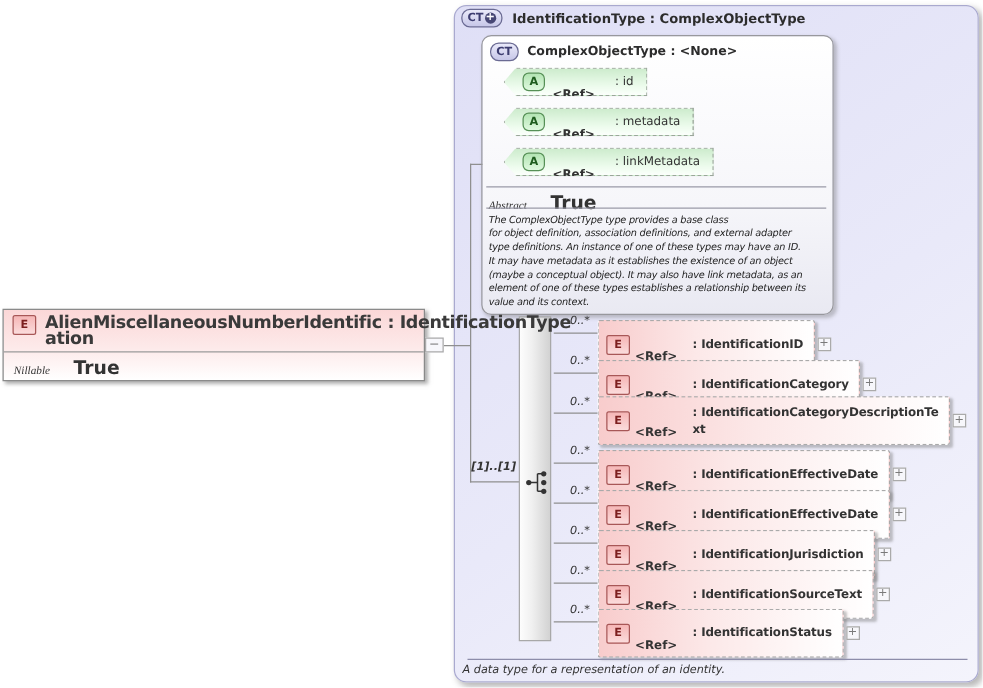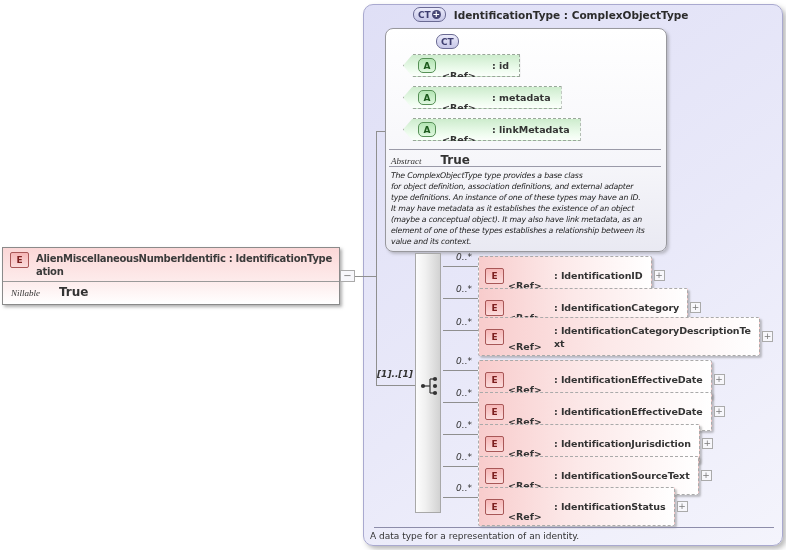--- a/index.html
+++ b/index.html
@@ -11,79 +11,79 @@
   .cline{position:absolute;background:#8f8f8f;}
 
   
   .left-box{
     position:absolute;left:2px;top:247px;width:336px;height:56px;
     border:1px solid #8a8a8a;
     background:linear-gradient(to bottom,#fbd7d7 0%,#fdeaea 55%,#ffffff 100%);
     box-shadow:2px 2px 3px rgba(110,110,110,0.55);
   }
   .left-head{display:flex;gap:7px;padding:4px 3px 0 7px;align-items:flex-start;}
-  .box-title{font-weight:bold;font-size:10px;line-height:13px;letter-spacing:-0.3px;
+  .box-title{font-weight:bold;font-size:14px;line-height:13px;letter-spacing:-0.3px;
     color:#3a3a3a;white-space:pre;}
   .left-sep{position:absolute;left:0;right:0;top:33px;border-top:1px solid #9a9a9a;}
   .prop-row{position:absolute;top:37px;left:8px;font-size:9px;}
   .prop-label{font-style:italic;color:#333;font-family:Liberation Serif, serif;}
-  .prop-value{font-weight:bold;margin-left:16px;font-size:12px;color:#333;}
+  .prop-value{font-weight:bold;margin-left:16px;font-size:15px;color:#333;}
 
   .e-icon{width:17px;height:14px;flex:none;border:1px solid #a85757;border-radius:2px;
     background:linear-gradient(to bottom,#f6b6b6,#fbdcdc);
     color:#7c1f1f;font-size:9px;font-weight:bold;
     display:flex;align-items:center;justify-content:center;}
   .a-icon{width:16px;height:13px;flex:none;border:1px solid #569056;border-radius:5px;
     background:linear-gradient(to bottom,#b3e5b3,#dff8df);
     color:#1e5c1e;font-size:9px;font-weight:bold;
     display:flex;align-items:center;justify-content:center;}
   .ct-badge{height:13px;flex:none;border:1px solid #6a6a93;border-radius:7px;padding:0 4px;
     background:linear-gradient(to bottom,#eaeafa,#c7c7e8);
     color:#3d3d70;font-size:9px;font-weight:bold;
-    display:inline-flex;align-items:center;justify-content:center;margin-left:44px;}
+    display:inline-flex;align-items:center;justify-content:center;}
   .plus-disc{width:9px;height:9px;border-radius:50%;background:#474775;color:#ffffff;
     font-size:9px;line-height:9px;font-weight:bold;text-align:center;margin-left:1px;flex:none;}
 
   .minus-box,.plus-box{box-sizing:border-box;border:1px solid #aaaaaa;background:#f7f7fb;
     color:#7a7a7a;text-align:center;}
   .minus-box{position:absolute;left:340px;top:270px;width:15px;height:12px;
     font-size:10px;line-height:10px;}
   .plus-box{width:11px;height:11px;flex:none;font-size:9px;line-height:9px;}
 
   
   .panel{
     position:absolute;left:363px;top:4px;width:418px;height:540px;
     border:1px solid #a9a9cf;border-radius:10px;
     background:linear-gradient(145deg,#dfdff6 0%,#e9e9f9 55%,#f4f4fc 100%);
     box-shadow:3px 3px 5px rgba(100,100,100,0.45);
   }
   .panel-head{position:absolute;left:369px;top:7px;display:flex;align-items:center;gap:8px;}
   .panel-title{font-weight:bold;font-size:10.5px;color:#2c2c2c;}
   .panel-footer-line{position:absolute;left:374px;top:527px;width:400px;height:1px;background:#8d8daa;}
-  .panel-footer{position:absolute;left:370px;top:531px;font-size:9px;color:#333;}
+  .panel-footer{position:absolute;left:370px;top:531px;font-style:italic;font-size:9px;color:#333;}
 
   
   .base-box{
     position:absolute;left:385px;top:28px;width:280px;height:222px;
     border:1px solid #98989d;border-radius:8px;
     background:linear-gradient(to bottom,#ffffff 0%,#f6f6fa 60%,#e9e9f2 100%);
     box-shadow:2px 2px 3px rgba(100,100,100,0.35);
   }
   .base-head{display:flex;align-items:center;gap:7px;padding:5px 0 0 6px;}
   .base-title{font-weight:bold;font-size:10px;color:#2c2c2c;}
   .attr{
     position:absolute;left:403px;height:21px;width:max-content;
     display:flex;align-items:center;gap:6px;padding:0 10px 0 14px;
     border:1px dashed #9aa69a;
     background:linear-gradient(to bottom,#cdeccd 0%,#eefcee 70%,#fbfffb 100%);
     clip-path:polygon(0 50%,10px 0,100% 0,100% 100%,10px 100%);
     filter:drop-shadow(2px 2px 1.5px rgba(90,90,90,0.35));
   }
   .ref{font-weight:bold;font-size:9.5px;color:#333;width:44px;flex:none;margin-top:20px;}
-  .attr .name{font-weight:bold;font-size:9.5px;color:#333;white-space:pre;}
+  .attr .name{font-weight:normal;font-size:9.5px;color:#333;white-space:pre;}
   .base-sep{position:absolute;left:389px;width:272px;height:1px;background:#9a9aa8;}
   .abstract-row{position:absolute;left:391px;top:153px;font-size:9px;}
   .base-desc{position:absolute;left:391px;top:170px;width:272px;
     font-style:italic;font-size:7.8px;line-height:11px;letter-spacing:-0.2px;
     color:#222;white-space:pre;}
 
   
   .seq-bar{position:absolute;left:415px;top:253px;width:26px;height:260px;
     border:1px solid #a8a8a8;box-sizing:border-box;
     background:linear-gradient(to right,#fdfdfd 0%,#f0f0f0 40%,#d2d2d2 100%);}
@@ -127,20 +127,21 @@
 <div class="cline" style="left:376px;top:131px;width:15px;height:1px;"></div>
 <div class="cline" style="left:390px;top:65px;width:1px;height:67px;"></div>
 <div class="cline" style="left:390px;top:65px;width:14px;height:1px;"></div>
 <div class="cline" style="left:390px;top:97px;width:14px;height:1px;"></div>
 <div class="cline" style="left:390px;top:129px;width:14px;height:1px;"></div>
 <div class="cline" style="left:376px;top:385px;width:40px;height:1px;"></div>
 
 <div class="base-box">
   <div class="base-head">
     <span class="ct-badge">CT</span>
+    <span class="base-title">ComplexObjectType : &lt;None&gt;</span>
   </div>
 </div>
 
 <div class="attr" style="top:54px;">
   <span class="a-icon">A</span>
   <span class="ref">&lt;Ref&gt;</span>
   <span class="name">: id</span>
 </div>
 <div class="attr" style="top:86px;">
   <span class="a-icon">A</span>

